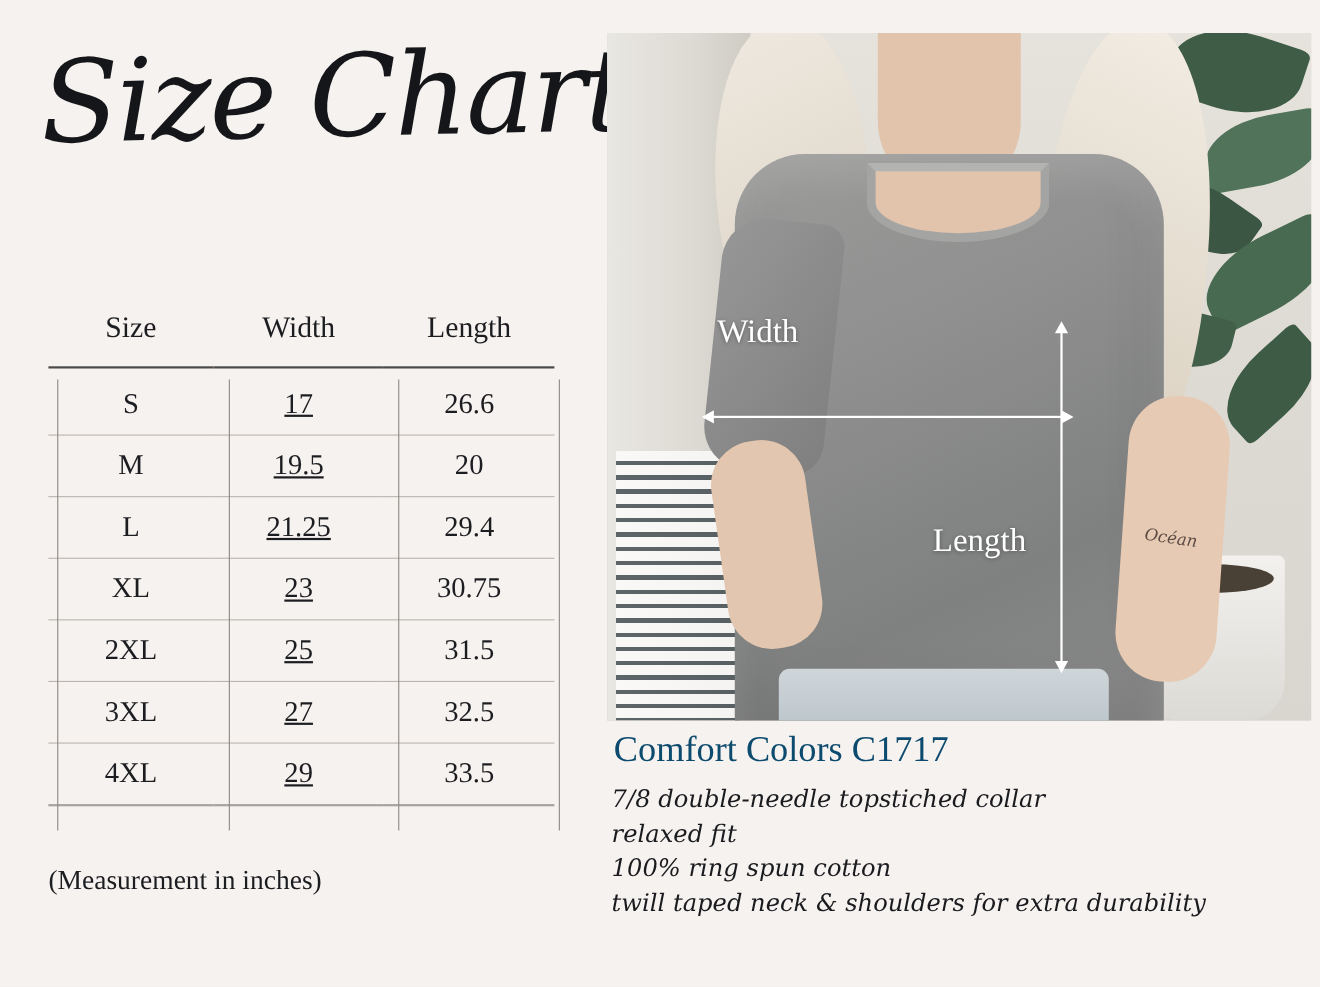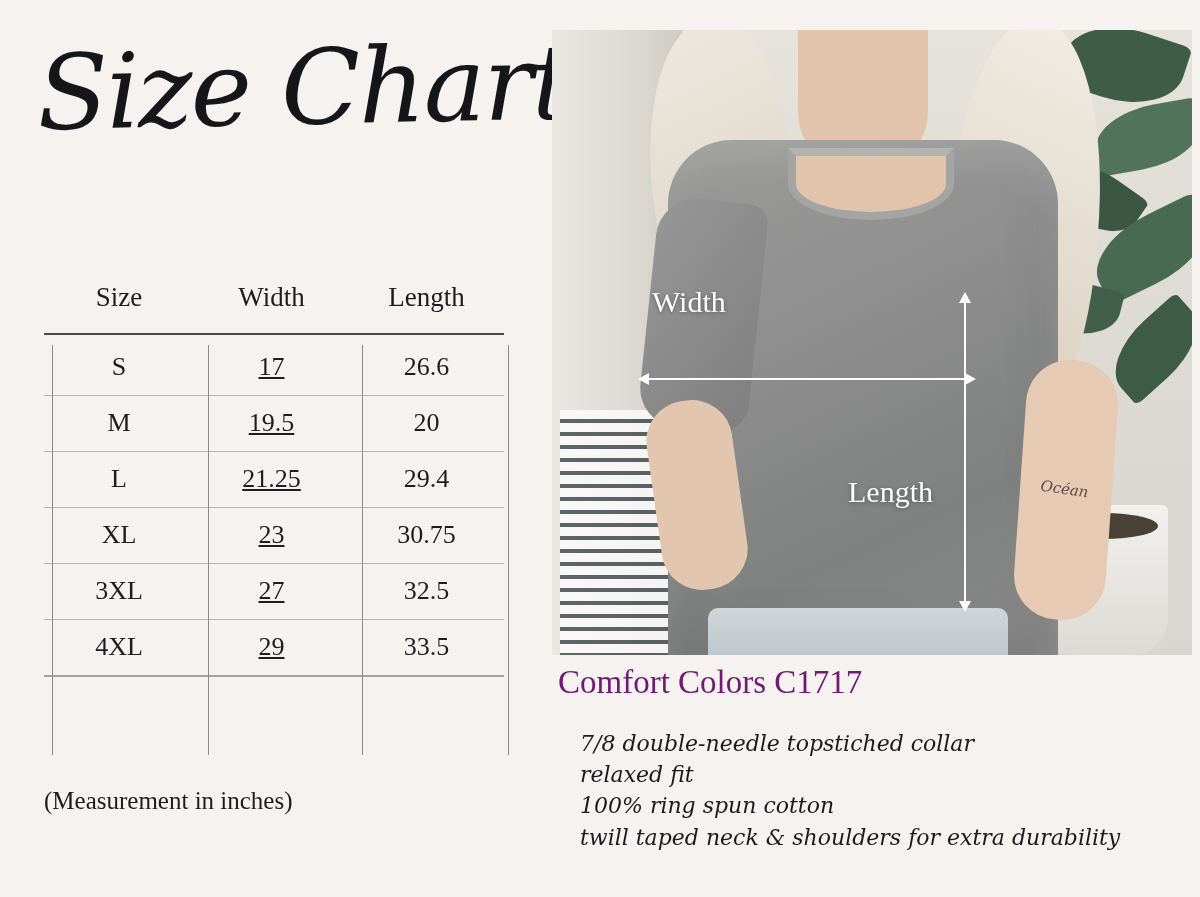--- a/index.html
+++ b/index.html
@@ -293,29 +293,28 @@
   }
   .ov-vline:before { top: -10px; border-bottom: 11px solid #fff; }
   .ov-vline:after { bottom: -10px; border-top: 11px solid #fff; }
 
   .product-title {
     position: absolute;
     left: 10px;
     top: 664px;
     font-family: "Liberation Serif", serif;
     font-size: 33px;
-    color: #701a75;
+    color: #0c4a6e;
     white-space: nowrap;
   }
   .specs {
     position: absolute;
-    left: 32px;
+    left: 8px;
     top: 712px;
     width: 620px;
-    margin-top: 16px;
   }
   .specs div {
     font-family: "DejaVu Serif", serif;
     font-style: italic;
     font-size: 22px;
     color: #1a1b1f;
     line-height: 1.42;
     white-space: nowrap;
   }
 </style>
@@ -349,20 +348,25 @@
         </tr>
         <tr>
           <td class="col-size">L</td>
           <td class="col-width">21.25</td>
           <td class="col-length">29.4</td>
         </tr>
         <tr>
           <td class="col-size">XL</td>
           <td class="col-width">23</td>
           <td class="col-length">30.75</td>
+        </tr>
+        <tr>
+          <td class="col-size">2XL</td>
+          <td class="col-width">25</td>
+          <td class="col-length">31.5</td>
         </tr>
         <tr>
           <td class="col-size">3XL</td>
           <td class="col-width">27</td>
           <td class="col-length">32.5</td>
         </tr>
         <tr>
           <td class="col-size">4XL</td>
           <td class="col-width">29</td>
           <td class="col-length">33.5</td>

